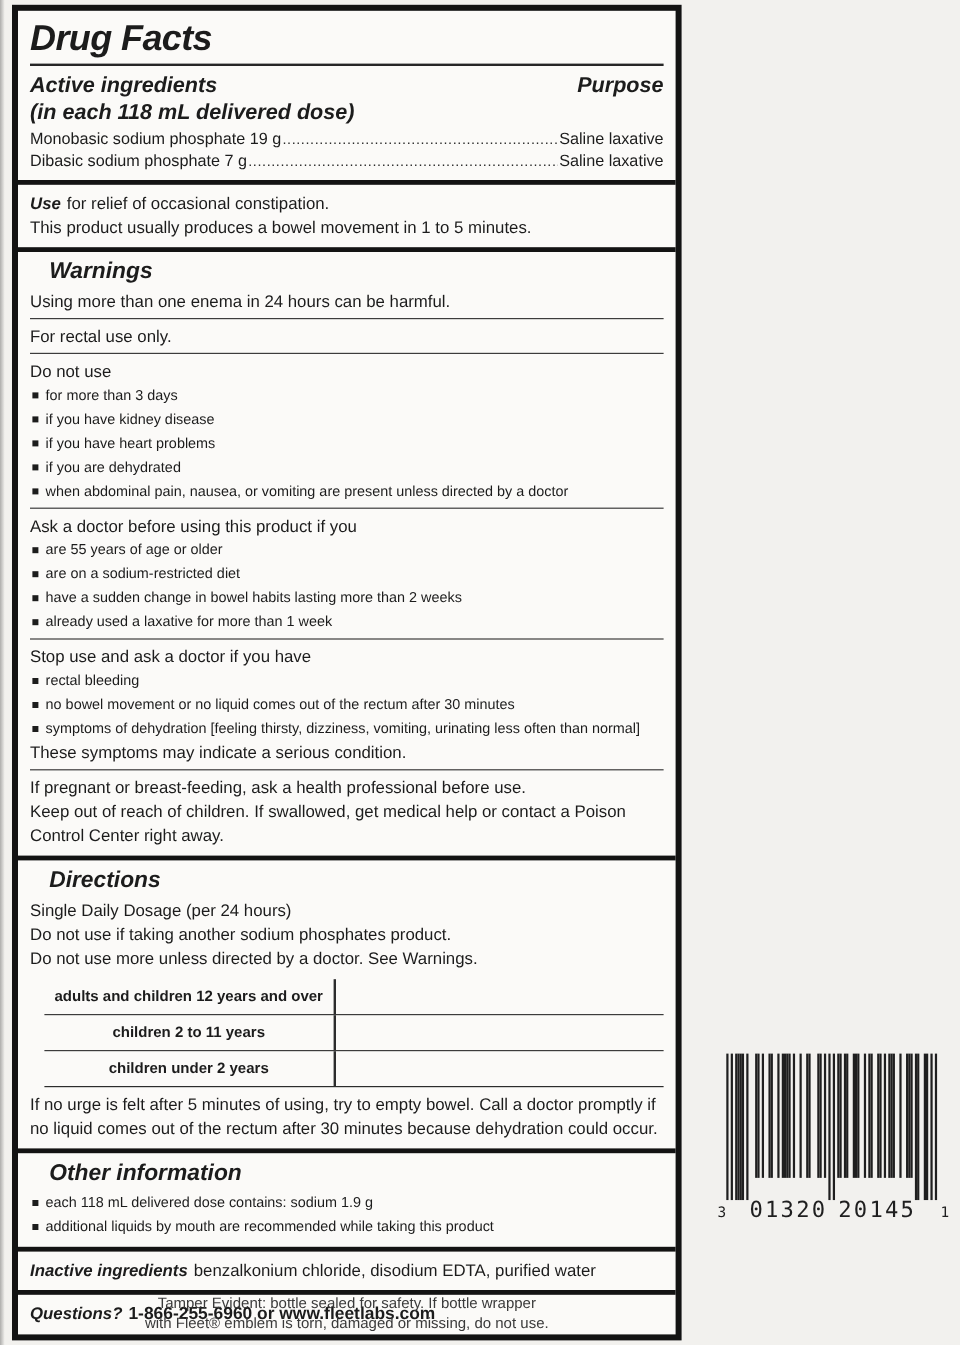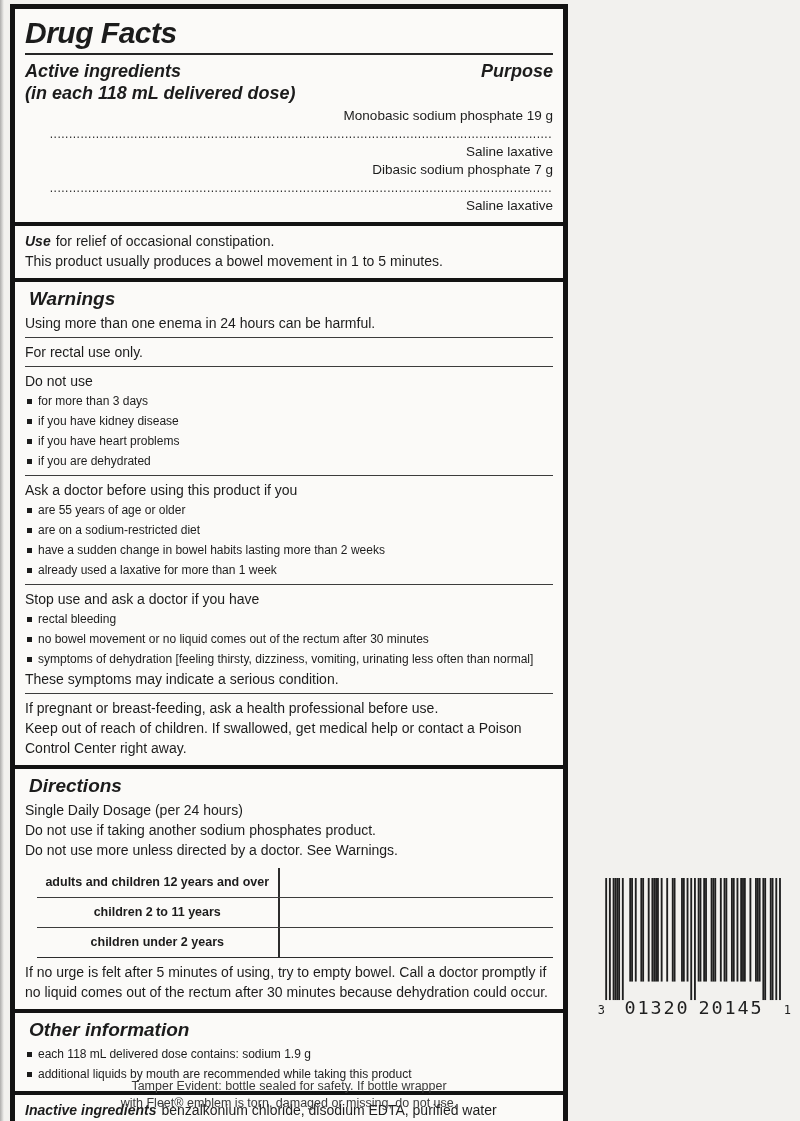--- a/index.html
+++ b/index.html
@@ -26,27 +26,27 @@
 
   .df-title {
     margin: 0; font-size: 30px; line-height: 34px;
     font-weight: bold; font-style: italic; letter-spacing: -.5px;
   }
   .title-rule { border-top: 2px solid #262626; margin: 3px 0 5px; }
 
   .ai-head { display: flex; justify-content: space-between;
     font-weight: bold; font-style: italic; font-size: 18px; line-height: 22px; }
   .ai-sub { font-weight: bold; font-style: italic; font-size: 18px; line-height: 22px; margin-bottom: 3px; }
-  .ai-row { display: flex; align-items: flex-end; font-size: 13.5px; line-height: 18px; flex-direction: column; }
+  .ai-row { display: flex; align-items: flex-start; font-size: 13.5px; line-height: 18px; }
   .ai-leader { flex: 1; overflow: hidden; white-space: nowrap; margin: 0 1px; color: #2a2a2a; }
   .ai-leader::after { content: "..................................................................................................................................."; letter-spacing: .5px; font-size: 12px; }
 
   .body-txt { font-size: 14px; line-height: 20px; }
   .inline-h { font-size: 14px; font-weight: bold; font-style: italic; margin-right: 5px; }
-  .sec-h { display: block; font-size: 19px; line-height: 24px; font-weight: bold; font-style: italic; margin: 0 4px 2px; }
+  .sec-h { display: block; font-size: 19px; line-height: 24px; font-weight: bold; font-style: italic; margin: 0 16px 2px; }
   .b { font-weight: normal; }
   .rule { border-top: 1.5px solid #3c3c3c; margin: 4px 0; }
 
   .bullet { display: flex; font-size: 12px; line-height: 20px; }
   .bullet .sq { width: 5px; height: 5px; background: #1c1c1c; margin: 8px 6px 0 2px; flex: none; }
 
   .dose-table { margin: 8px 0 2px 12px; }
   .drow { display: flex; border-bottom: 1.5px solid #3c3c3c; }
   .drow:last-child { border-bottom: 1.5px solid #2c2c2c; }
   .dcell-l { width: 47%; text-align: center; font-weight: bold; font-size: 12.5px;
@@ -115,20 +115,24 @@
         <span class="sq"></span>
         <span>if you have kidney disease</span>
       </div>
         <div class="bullet">
         <span class="sq"></span>
         <span>if you have heart problems</span>
       </div>
         <div class="bullet">
         <span class="sq"></span>
         <span>if you are dehydrated</span>
+      </div>
+        <div class="bullet">
+        <span class="sq"></span>
+        <span>when abdominal pain, nausea, or vomiting are present unless directed by a doctor</span>
       </div>
       </div>
     <div class="rule"></div>
 
     <div class="body-txt b">Ask a doctor before using this product if you</div>
     <div>
         <div class="bullet">
         <span class="sq"></span>
         <span>are 55 years of age or older</span>
       </div>

